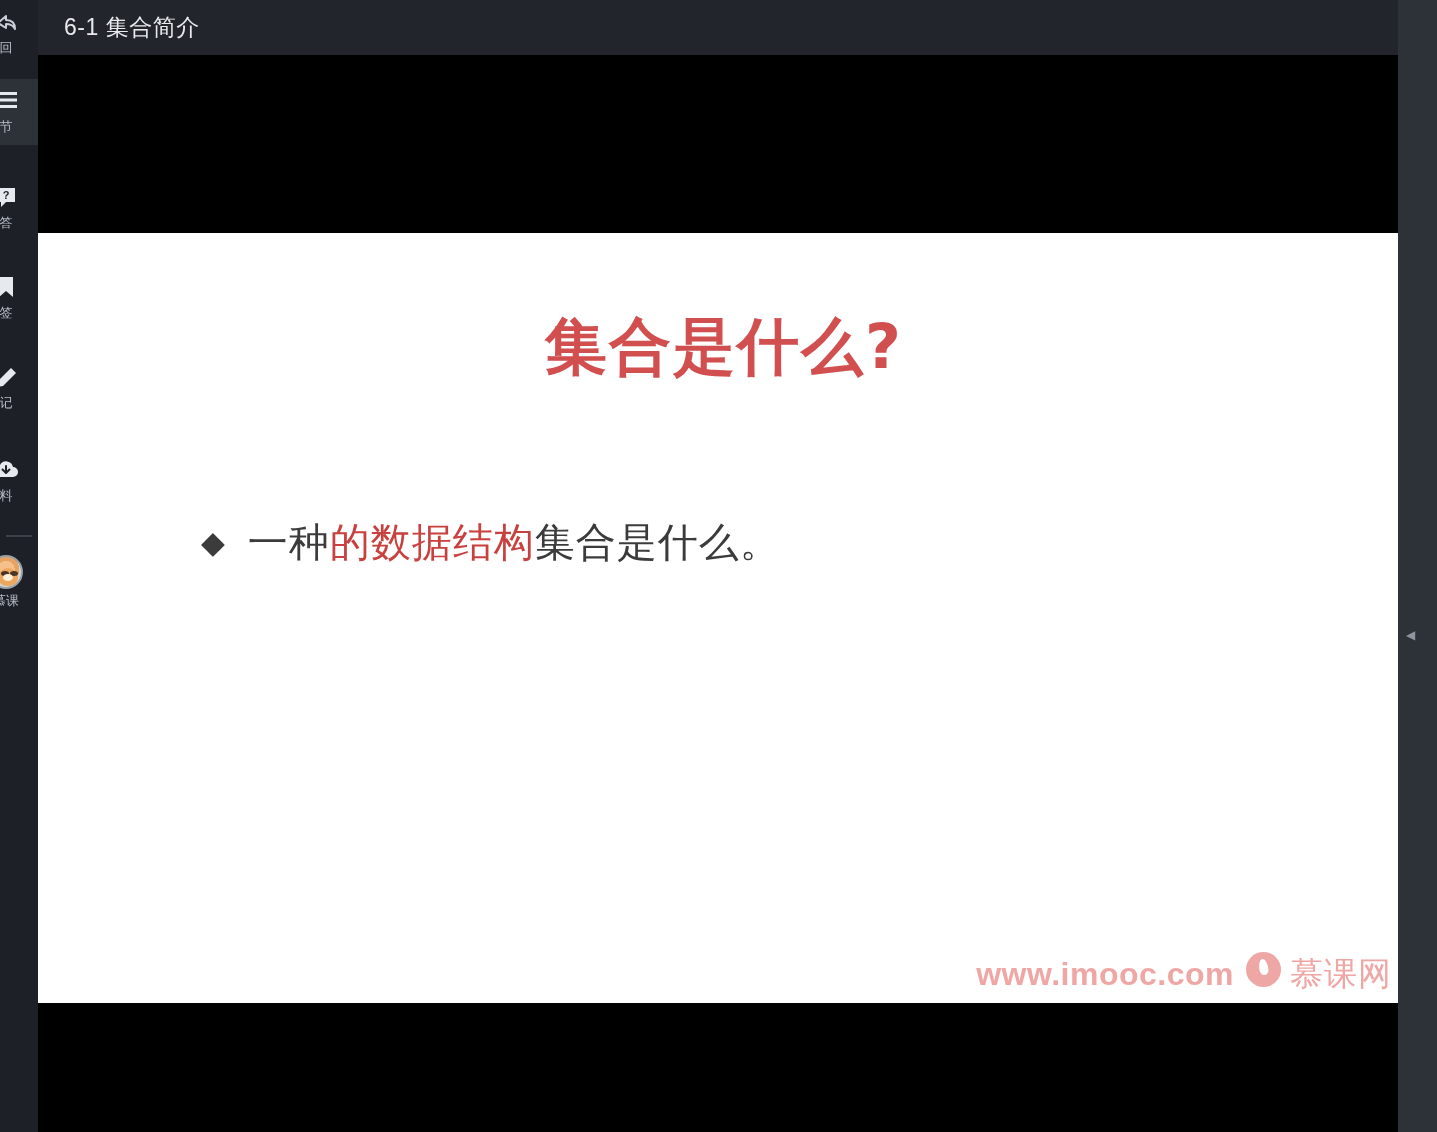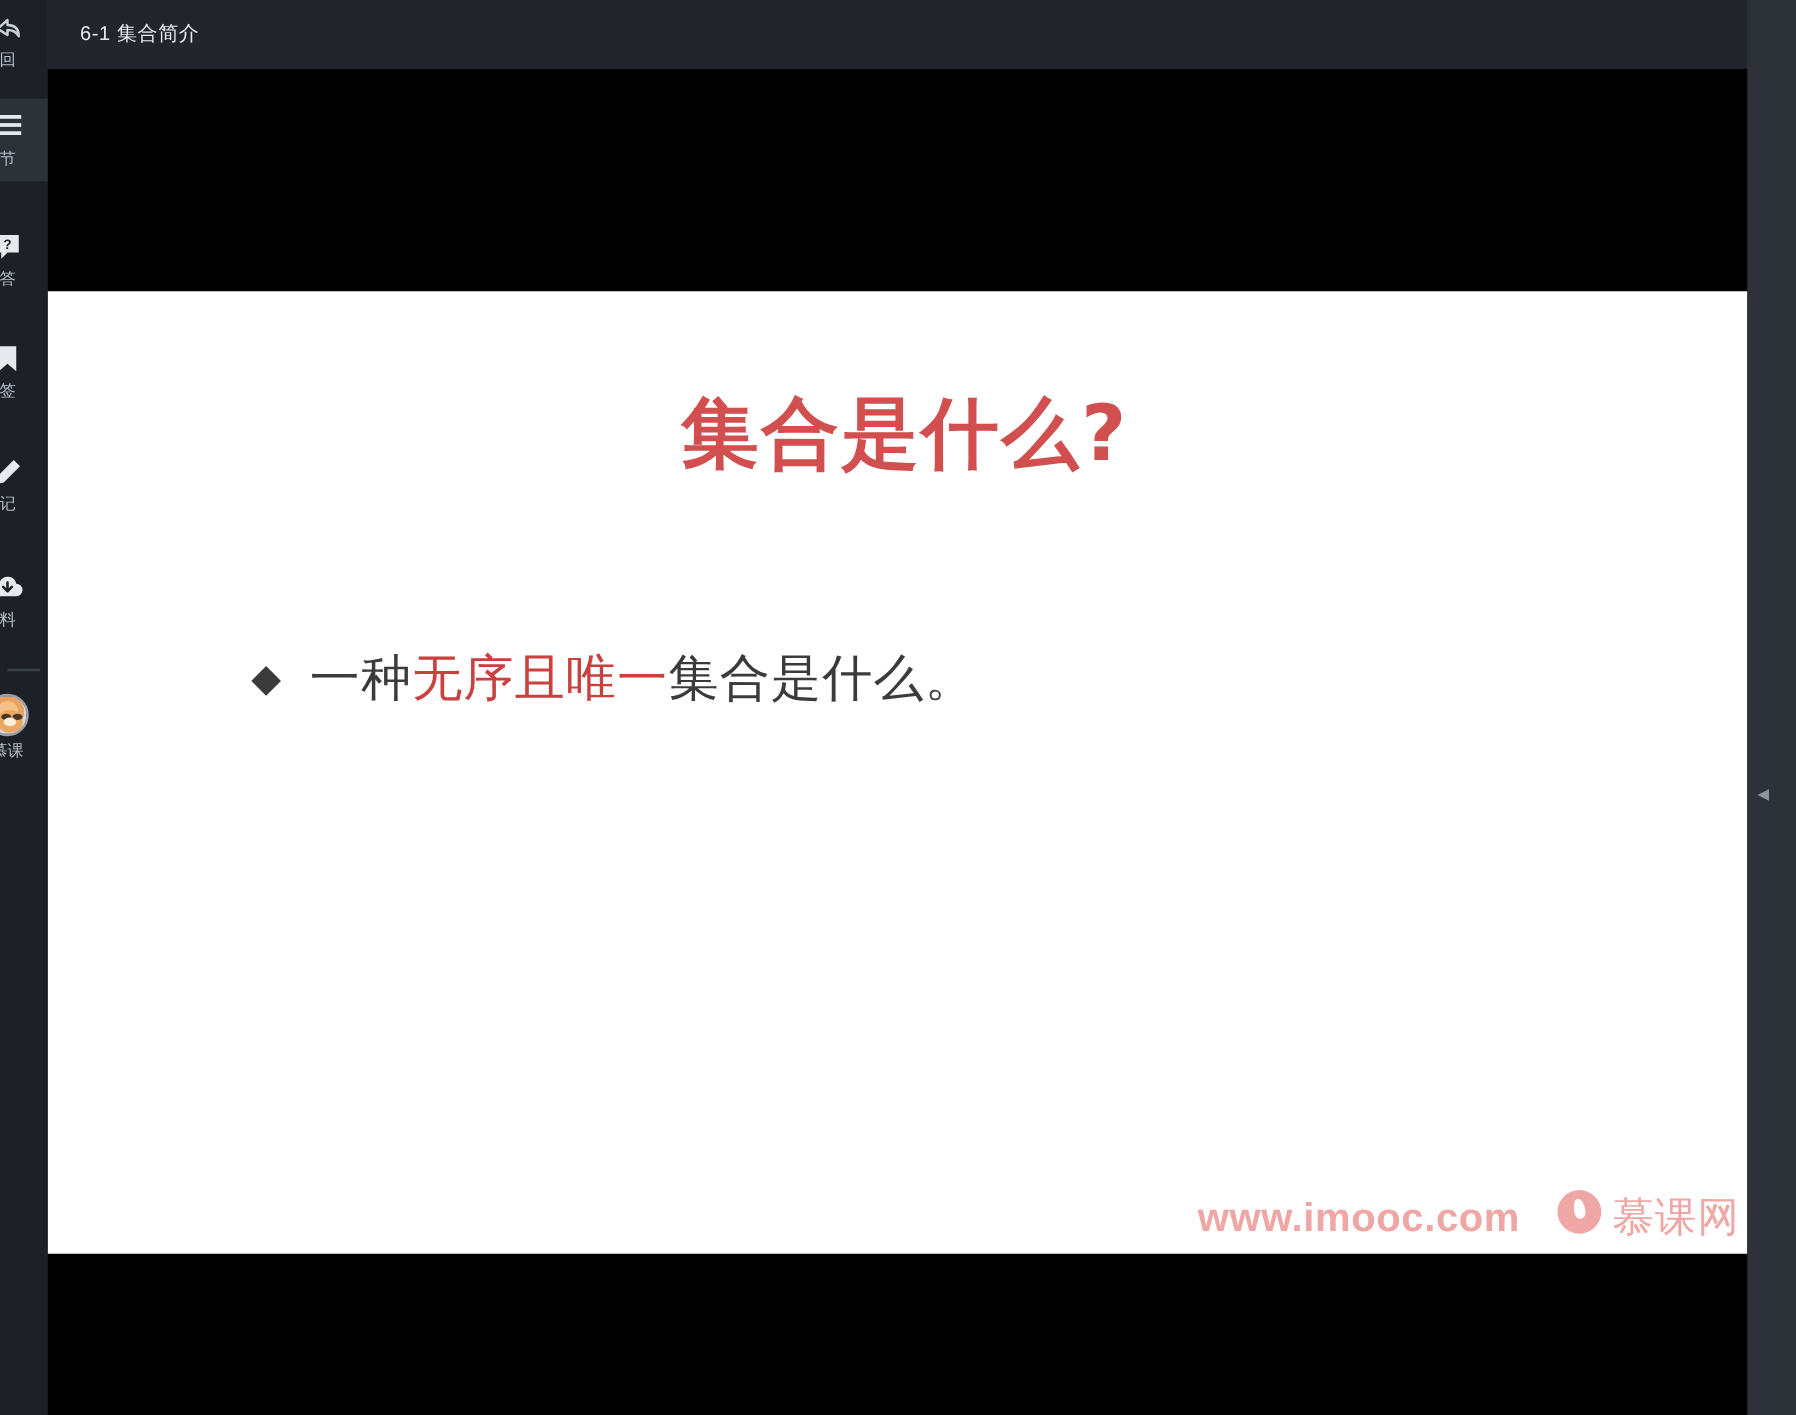--- a/index.html
+++ b/index.html
@@ -110,21 +110,21 @@
     left: 38px; top: 0;
     width: 1360px;
     height: 55px;
     background: #22262c;
     display: flex;
     align-items: center;
     z-index: 4;
   }
   #topbar .title {
     margin-left: 26px;
-    font-size: 16px;
+    font-size: 23px;
     color: #e8eaed;
     letter-spacing: .5px;
   }
 
   
   #stage {
     position: absolute;
     left: 38px; top: 55px;
     width: 1360px;
     height: 1077px;
@@ -167,21 +167,21 @@
     margin-right: 22px;
     line-height: 1;
   }
   .hl-red { color: #c9413f; }
 
   #slide .footer {
     position: absolute;
     right: 0; bottom: 6px;
     display: flex;
     align-items: center;
-    gap: 30px;
+    gap: 12px;
     padding-right: 6px;
   }
   #slide .footer .url {
     font-size: 32px;
     font-weight: bold;
     color: #efa7a5;
     letter-spacing: .5px;
   }
   #slide .footer .brand {
     display: flex;
@@ -308,21 +308,21 @@
   </div>
 
   <div id="stage">
 
     <div id="slide">
 
       <div class="slide-title">集合是什么?</div>
 
       <div class="bullet-row">
         <span class="bullet-mark">◆</span>
-        <span><span>一种</span><span class="hl-red">无序且唯一</span><span>集合是什么。</span></span>
+        <span><span>一种</span><span class="hl-red">的数据结构</span><span>集合是什么。</span></span>
       </div>
 
       <div class="footer">
         <span class="url">www.imooc.com</span>
         <span class="brand">
           <span class="flame"></span>
           <span class="brand-name">慕课网</span>
         </span>
       </div>
 

